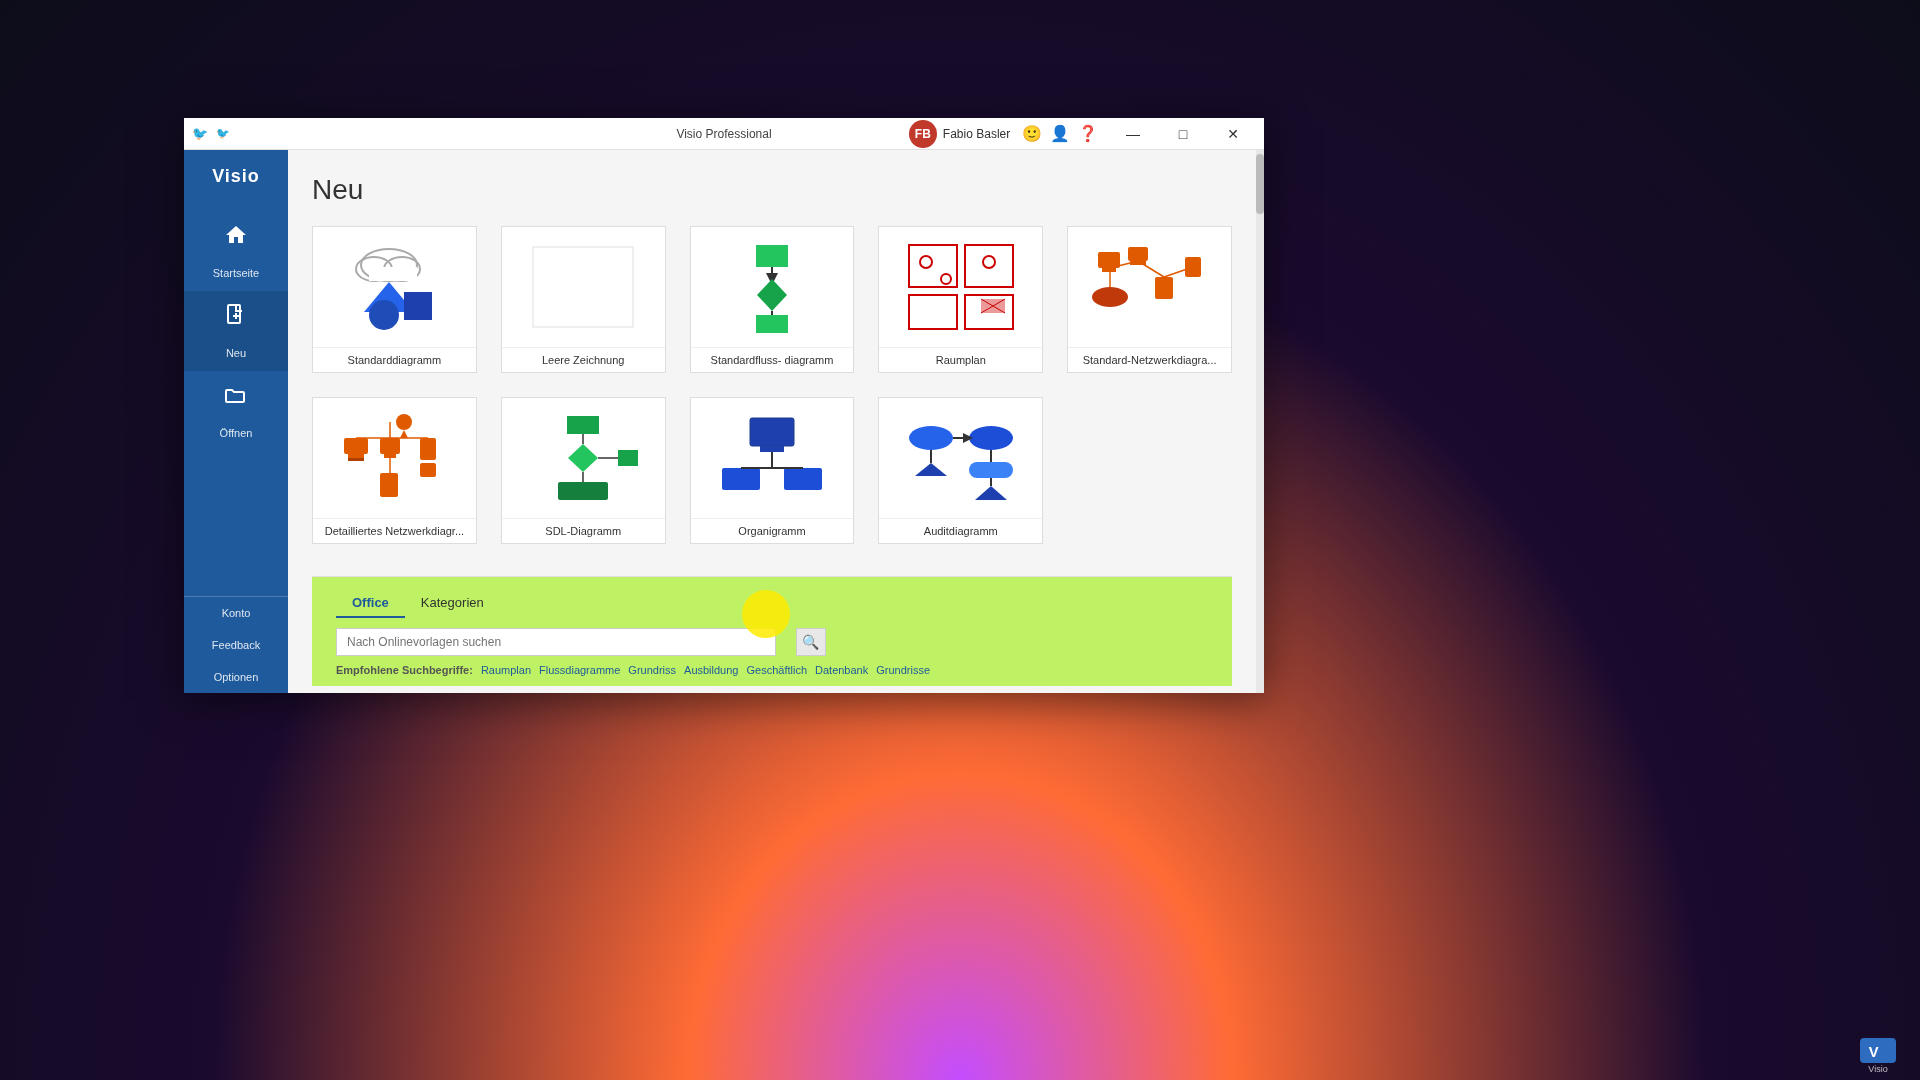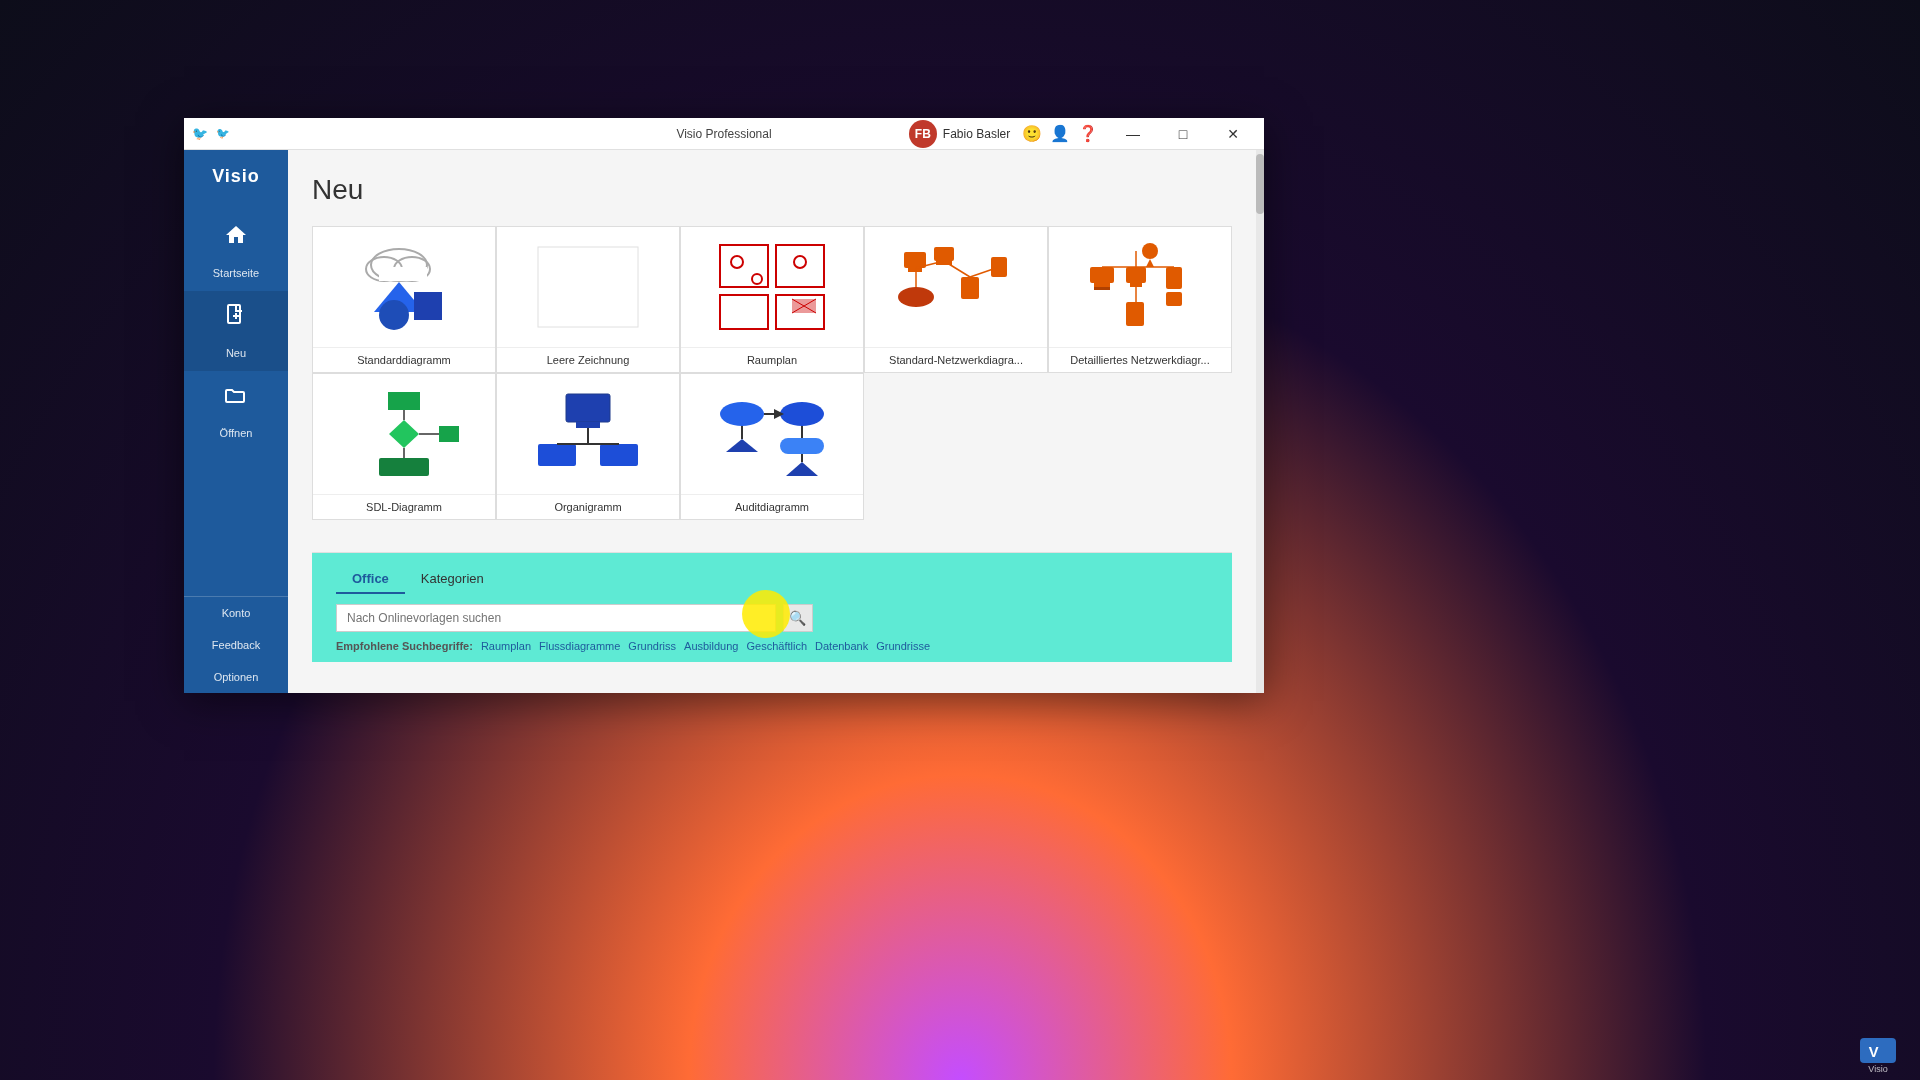--- a/index.html
+++ b/index.html
@@ -168,21 +168,21 @@
       font-size: 28px;
       font-weight: 300;
       color: #333;
       margin-bottom: 20px;
     }
 
     
     .template-grid {
       display: grid;
       grid-template-columns: repeat(5, 1fr);
-      gap: 0;
+      gap: 24px;
       margin-bottom: 16px;
     }
     .template-card {
       background: white;
       border: 1px solid #ddd;
       cursor: pointer;
       display: flex;
       flex-direction: column;
       align-items: center;
       padding: 0;
@@ -201,21 +201,21 @@
       font-size: 11px;
       color: #333;
       text-align: center;
       padding: 6px 4px;
       border-top: 1px solid #eee;
       width: 100%;
     }
 
     
     .bottom-section {
-      background: #5eead4;
+      background: #bef264;
       padding: 12px 24px 0 24px;
       border-top: 1px solid #e0e0e0;
       margin-top: 32px;
     }
     .tabs-row {
       display: flex;
       gap: 0;
       margin-bottom: 10px;
     }
     .tab-item {
@@ -227,21 +227,21 @@
     }
     .tab-item.active {
       color: #1e5a9c;
       border-bottom: 2px solid #1e5a9c;
       font-weight: 600;
     }
 
     .search-row {
       display: flex;
       align-items: flex-end;
-      gap: 7px;
+      gap: 20px;
       margin-bottom: 8px;
     }
     .search-input {
       flex: 1;
       max-width: 440px;
       padding: 6px 10px;
       border: 1px solid #ccc;
       font-size: 12px;
       color: #666;
       outline: none;
@@ -405,20 +405,37 @@
 
         <div class="template-card">
           <div class="template-preview">
             <svg width="120" height="100" viewBox="0 0 120 100">
               <rect x="10" y="10" width="100" height="80" fill="white" stroke="#e0e0e0" stroke-width="1"></rect>
             </svg>
           </div>
           <div class="template-label">Leere Zeichnung</div>
         </div>
 
+        <div class="template-card">
+          <div class="template-preview">
+            <svg width="120" height="100" viewBox="0 0 120 100">
+              <rect x="44" y="8" width="32" height="22" fill="#22c55e"></rect>
+              <line x1="60" y1="30" x2="60" y2="42" stroke="#333" stroke-width="2" marker-end="url(#arr)"></line>
+              <polygon points="60,42 45,58 60,74 75,58" fill="#16a34a"></polygon>
+              <line x1="60" y1="74" x2="60" y2="86" stroke="#333" stroke-width="2"></line>
+              <rect x="44" y="78" width="32" height="18" fill="#22c55e"></rect>
+              <defs>
+                <marker id="arr" markerWidth="6" markerHeight="6" refX="3" refY="3" orient="auto">
+                  <path d="M0,0 L6,3 L0,6 Z" fill="#333"></path>
+                </marker>
+              </defs>
+            </svg>
+          </div>
+          <div class="template-label">Standardfluss- diagramm</div>
+        </div>
 
 
         <div class="template-card">
           <div class="template-preview">
             <svg width="120" height="100" viewBox="0 0 120 100">
               <rect x="8" y="8" width="48" height="42" fill="none" stroke="#c00" stroke-width="2"></rect>
               <rect x="64" y="8" width="48" height="42" fill="none" stroke="#c00" stroke-width="2"></rect>
               <rect x="8" y="58" width="48" height="34" fill="none" stroke="#c00" stroke-width="2"></rect>
               <rect x="64" y="58" width="48" height="34" fill="none" stroke="#c00" stroke-width="2"></rect>
 

